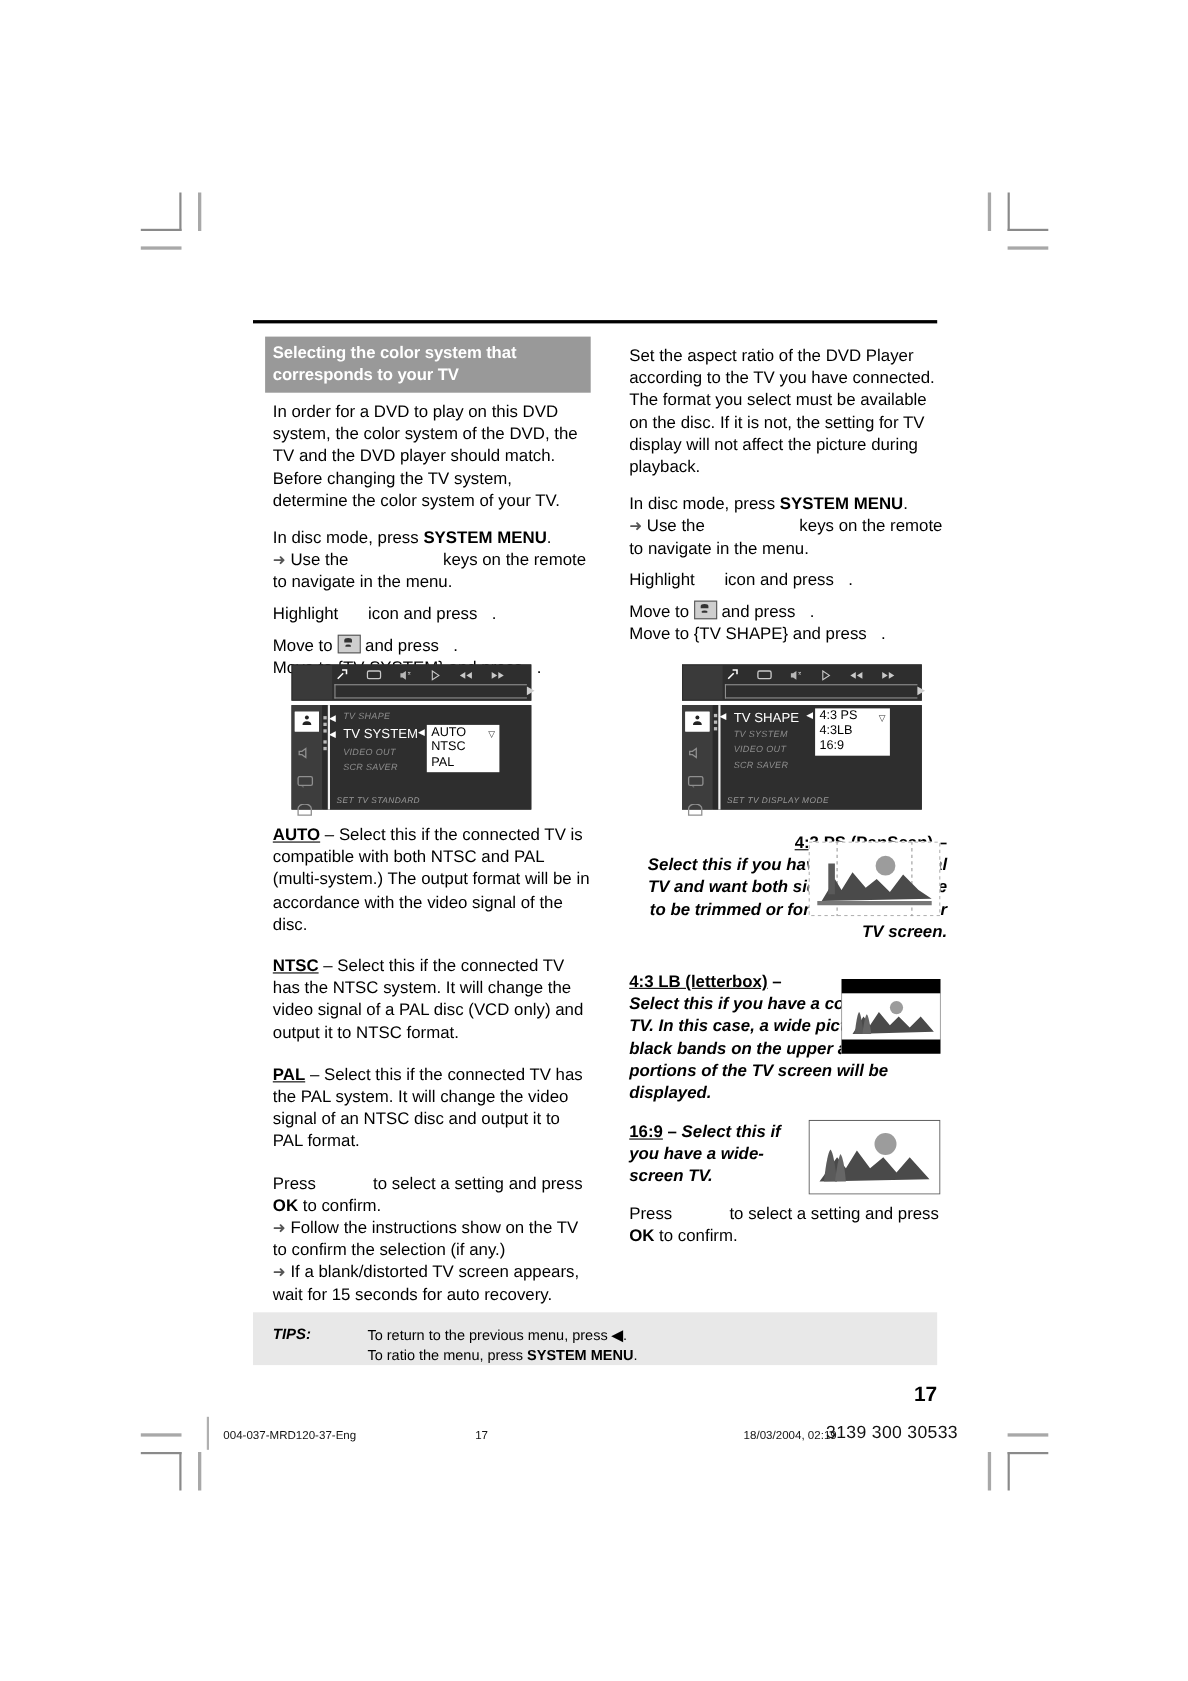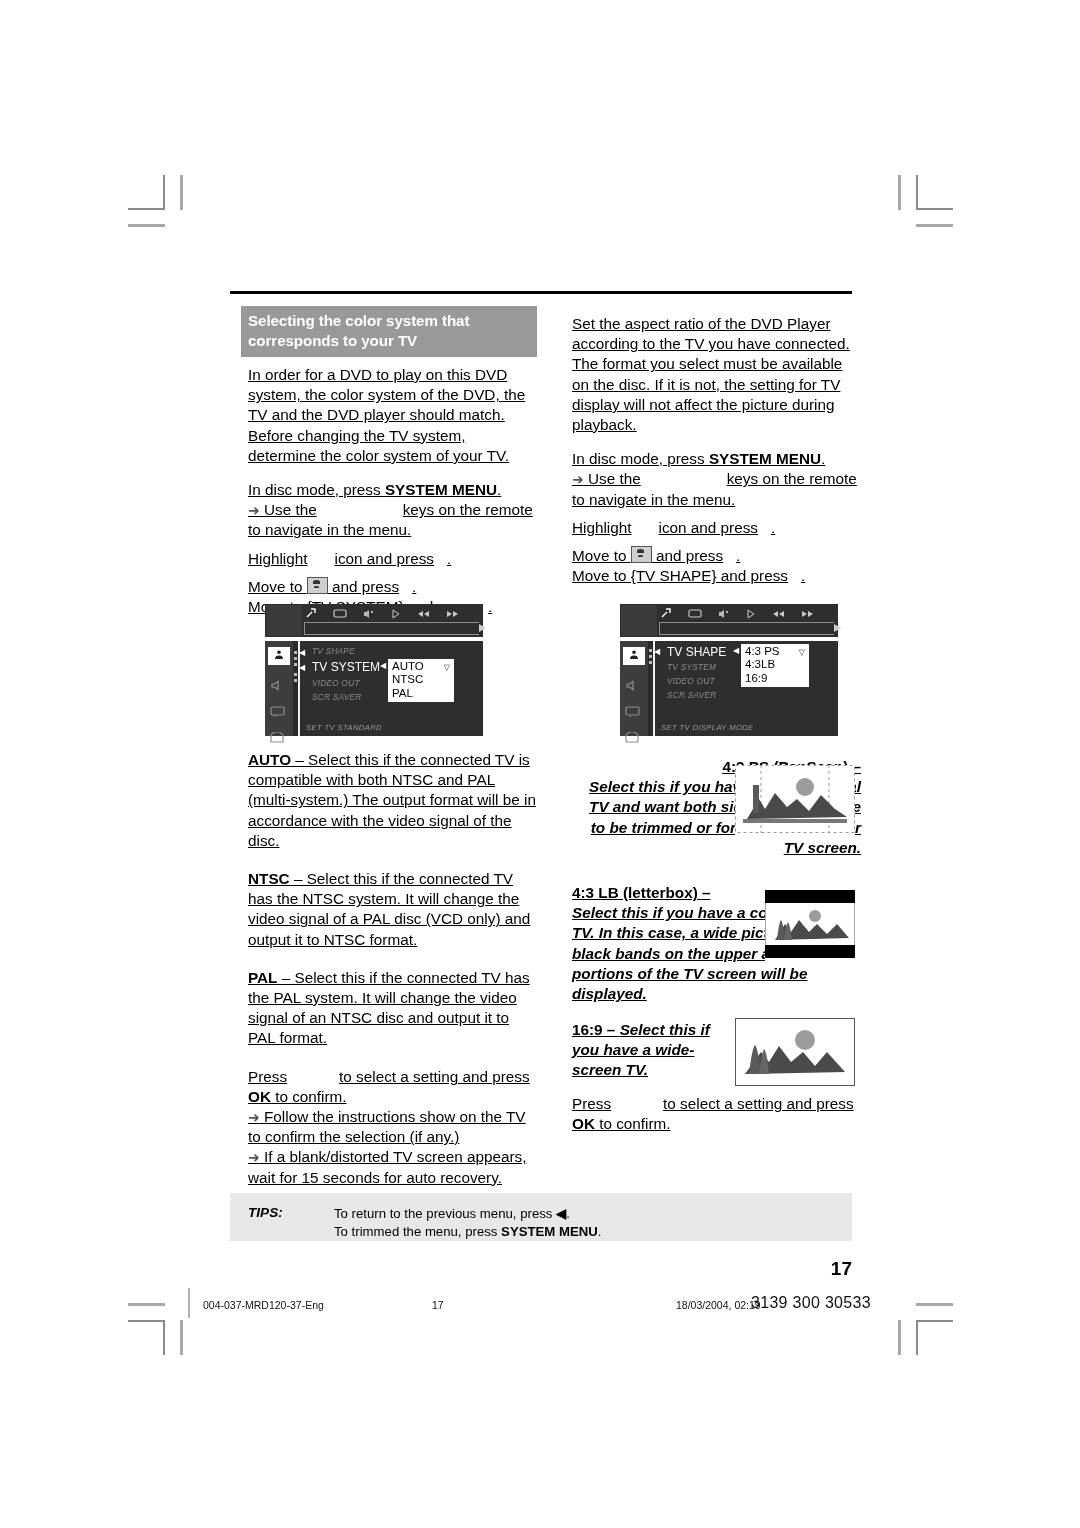--- a/index.html
+++ b/index.html
@@ -27,21 +27,21 @@
   .col.left{left:248px;top:306px;}
   .col.right{left:572px;top:306px;}
 
   .sect-bar{
     background:#999999;color:#ffffff;font-weight:bold;font-size:15.2px;
     line-height:20px;padding:5px 0 6px 7px;margin-left:-7px;width:289px;
     letter-spacing:-0.1px;
   }
   .sect-bar.one{padding-bottom:5px;}
 
-  p{margin:0 0 0 0;text-decoration:underline;}
+  p{margin:0 0 0 0;}
   .gap{height:18px;}
   .gap-s{height:14px;}
   .gap-xs{height:8px;}
 
   b, .bold{font-weight:bold;}
   .ul{text-decoration:underline;font-weight:bold;}
   .arrow{font-family:"DejaVu Sans",sans-serif;font-size:14px;color:#555;}
   .sp-keys{display:inline-block;width:86px;}
   .sp-ok{display:inline-block;width:13px;}
   .sp-icon{display:inline-block;width:27px;}
@@ -369,21 +369,21 @@
       <path d="M10 56 L26 34 L34 44 L44 28 L56 44 L68 34 L80 48 L92 34 L110 54 Z" fill="#4a4a4a"></path>
       <path d="M14 56 q3 -26 6 -29 q3 3 6 29 z" fill="#5a5a5a"></path>
       <path d="M24 56 q3 -22 5 -25 q3 3 5 25 z" fill="#666"></path>
     </svg>
   </div>
 
   <div class="tips">
     <div class="tips-label">TIPS:</div>
     <div class="tips-lines">
       <div><span>To return to the previous menu, press </span><b>◀</b><span>.</span></div>
-      <div><span>To trimmed the menu, press </span><b>SYSTEM MENU</b><span>.</span></div>
+      <div><span>To ratio the menu, press </span><b>SYSTEM MENU</b><span>.</span></div>
     </div>
   </div>
 
   <div class="pagenum">17</div>
   <div class="footrule"></div>
   <div class="foot a">004-037-MRD120-37-Eng</div>
   <div class="foot b">17</div>
   <div class="foot c">18/03/2004, 02:19</div>
   <div class="foot d">3139 300 30533</div>
 

